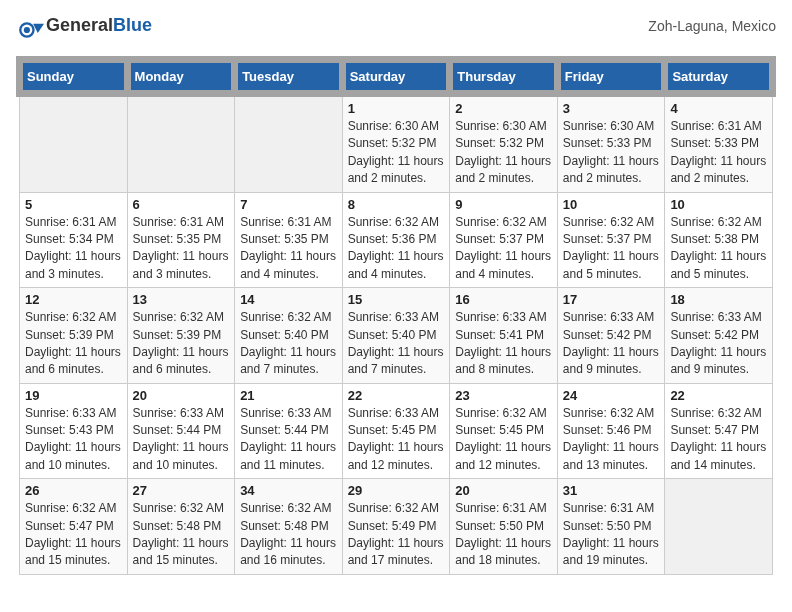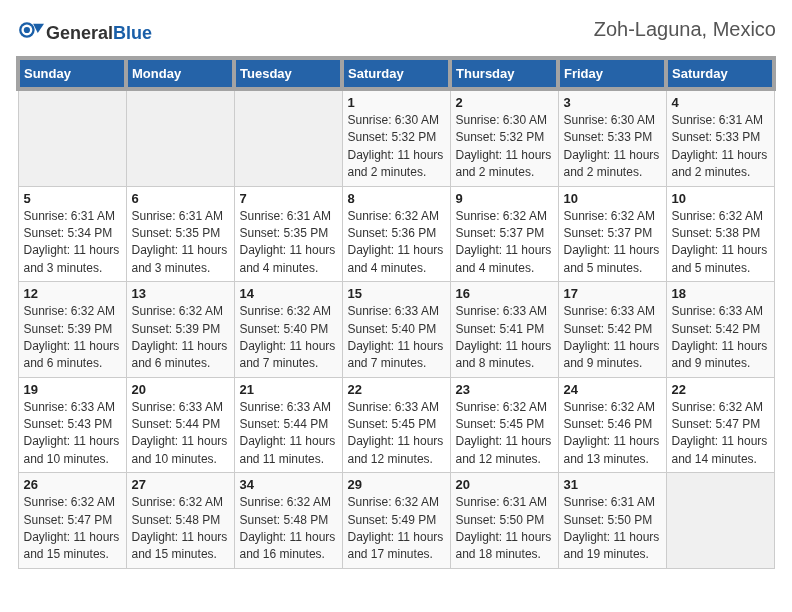--- a/index.html
+++ b/index.html
@@ -11,21 +11,21 @@
       padding: 16px;
     }
     .header {
       display: flex;
       justify-content: space-between;
       align-items: flex-start;
       margin-bottom: 12px;
     }
     .logo {
       display: flex;
-      align-items: flex-end;
+      align-items: flex-start;
     }
     .logo-text {
       font-size: 18px;
       font-weight: bold;
       line-height: 1.1;
     }
     .logo-general { color: #333; }
     .logo-blue { color: #1a5fa8; }
     .logo-icon {
       width: 28px;
@@ -35,37 +35,37 @@
     .title-block {
       text-align: right;
     }
     .month-year {
       font-size: 36px;
       font-weight: bold;
       color: #222;
       line-height: 1.1;
     }
     .location {
-      font-size: 20px;
+      font-size: 14px;
       color: #555;
       margin-top: 2px;
     }
     .calendar {
       width: 100%;
       border-collapse: collapse;
       border: 1px solid #ccc;
     }
     .calendar thead tr th {
       background: #2563a8;
       color: #fff;
       font-size: 13px;
       font-weight: bold;
       padding: 6px 4px;
       text-align: left;
-      border: 4px solid #a3a3a3;
+      border: 7px solid #a3a3a3;
     }
     .calendar tbody tr td {
       width: calc(100% / 7);
       vertical-align: top;
       border: 1px solid #ccc;
       padding: 4px 5px;
       font-size: 10.5px;
       color: #333;
       background: #fff;
       height: 88px;

